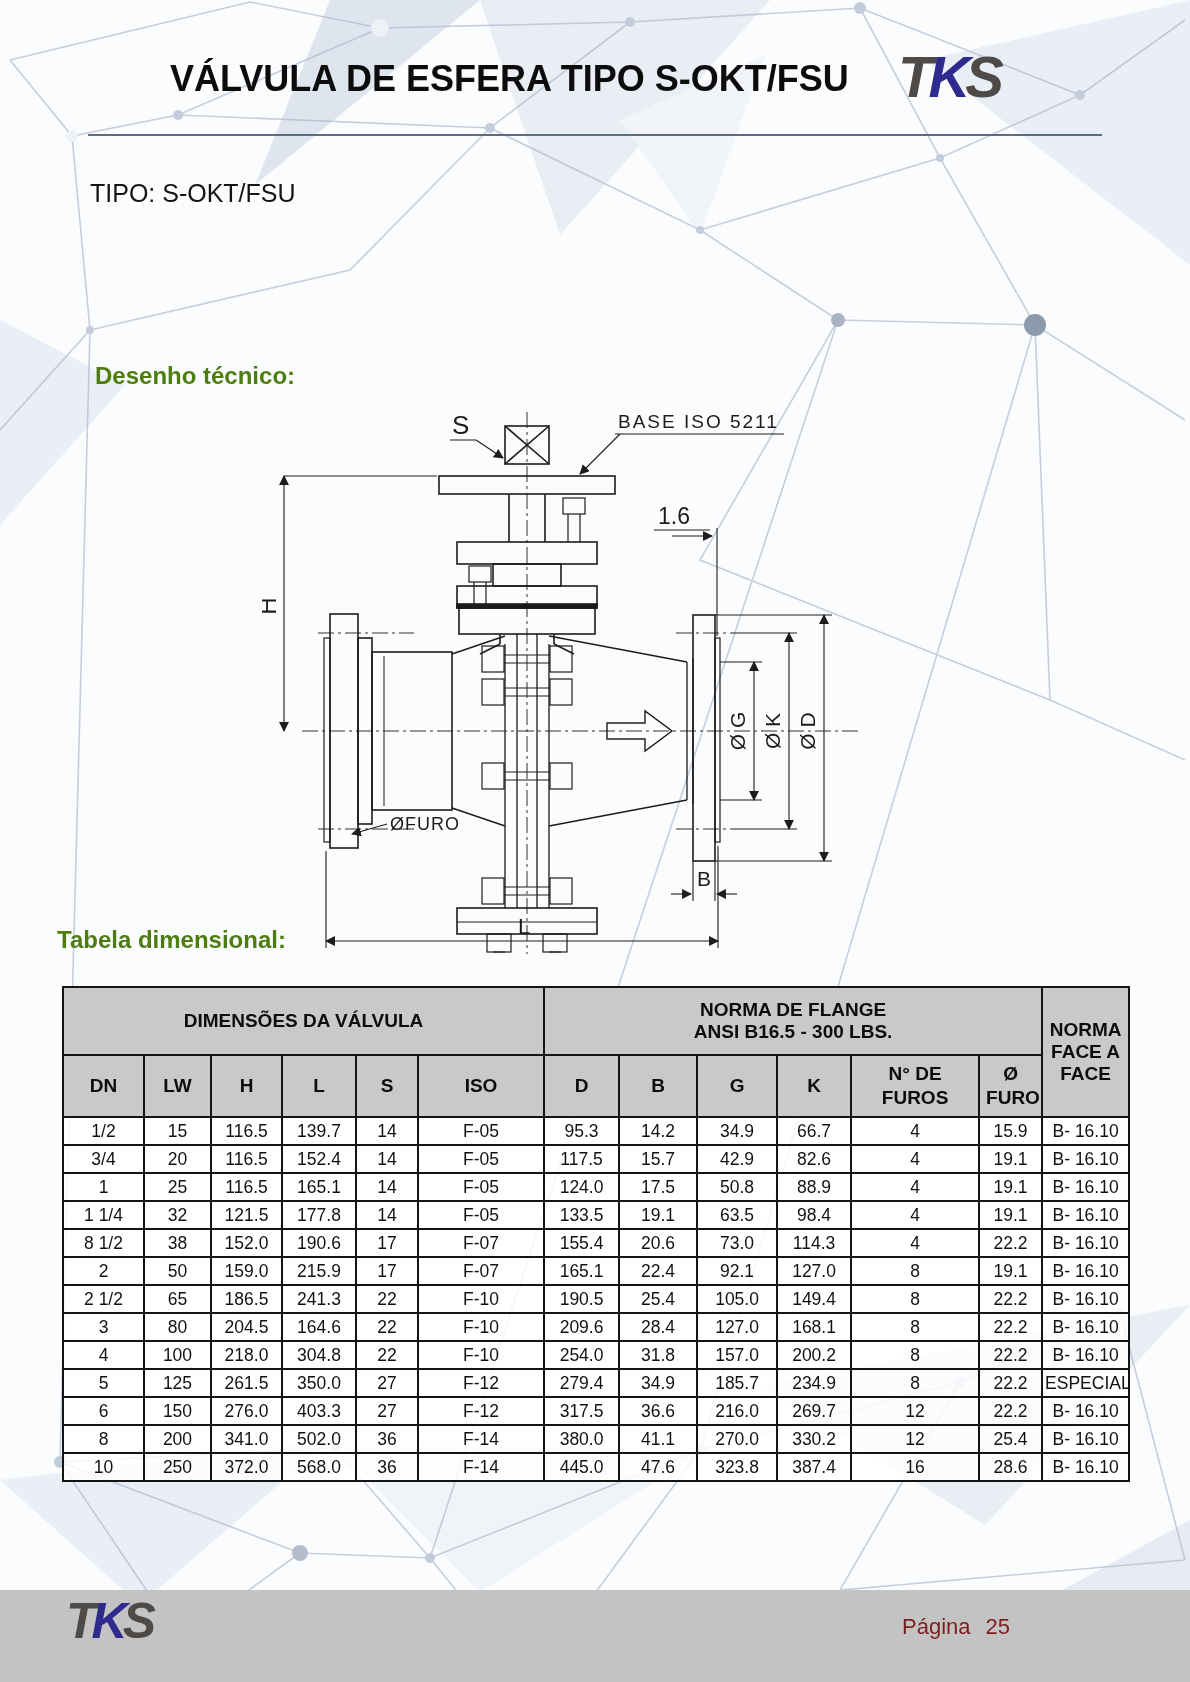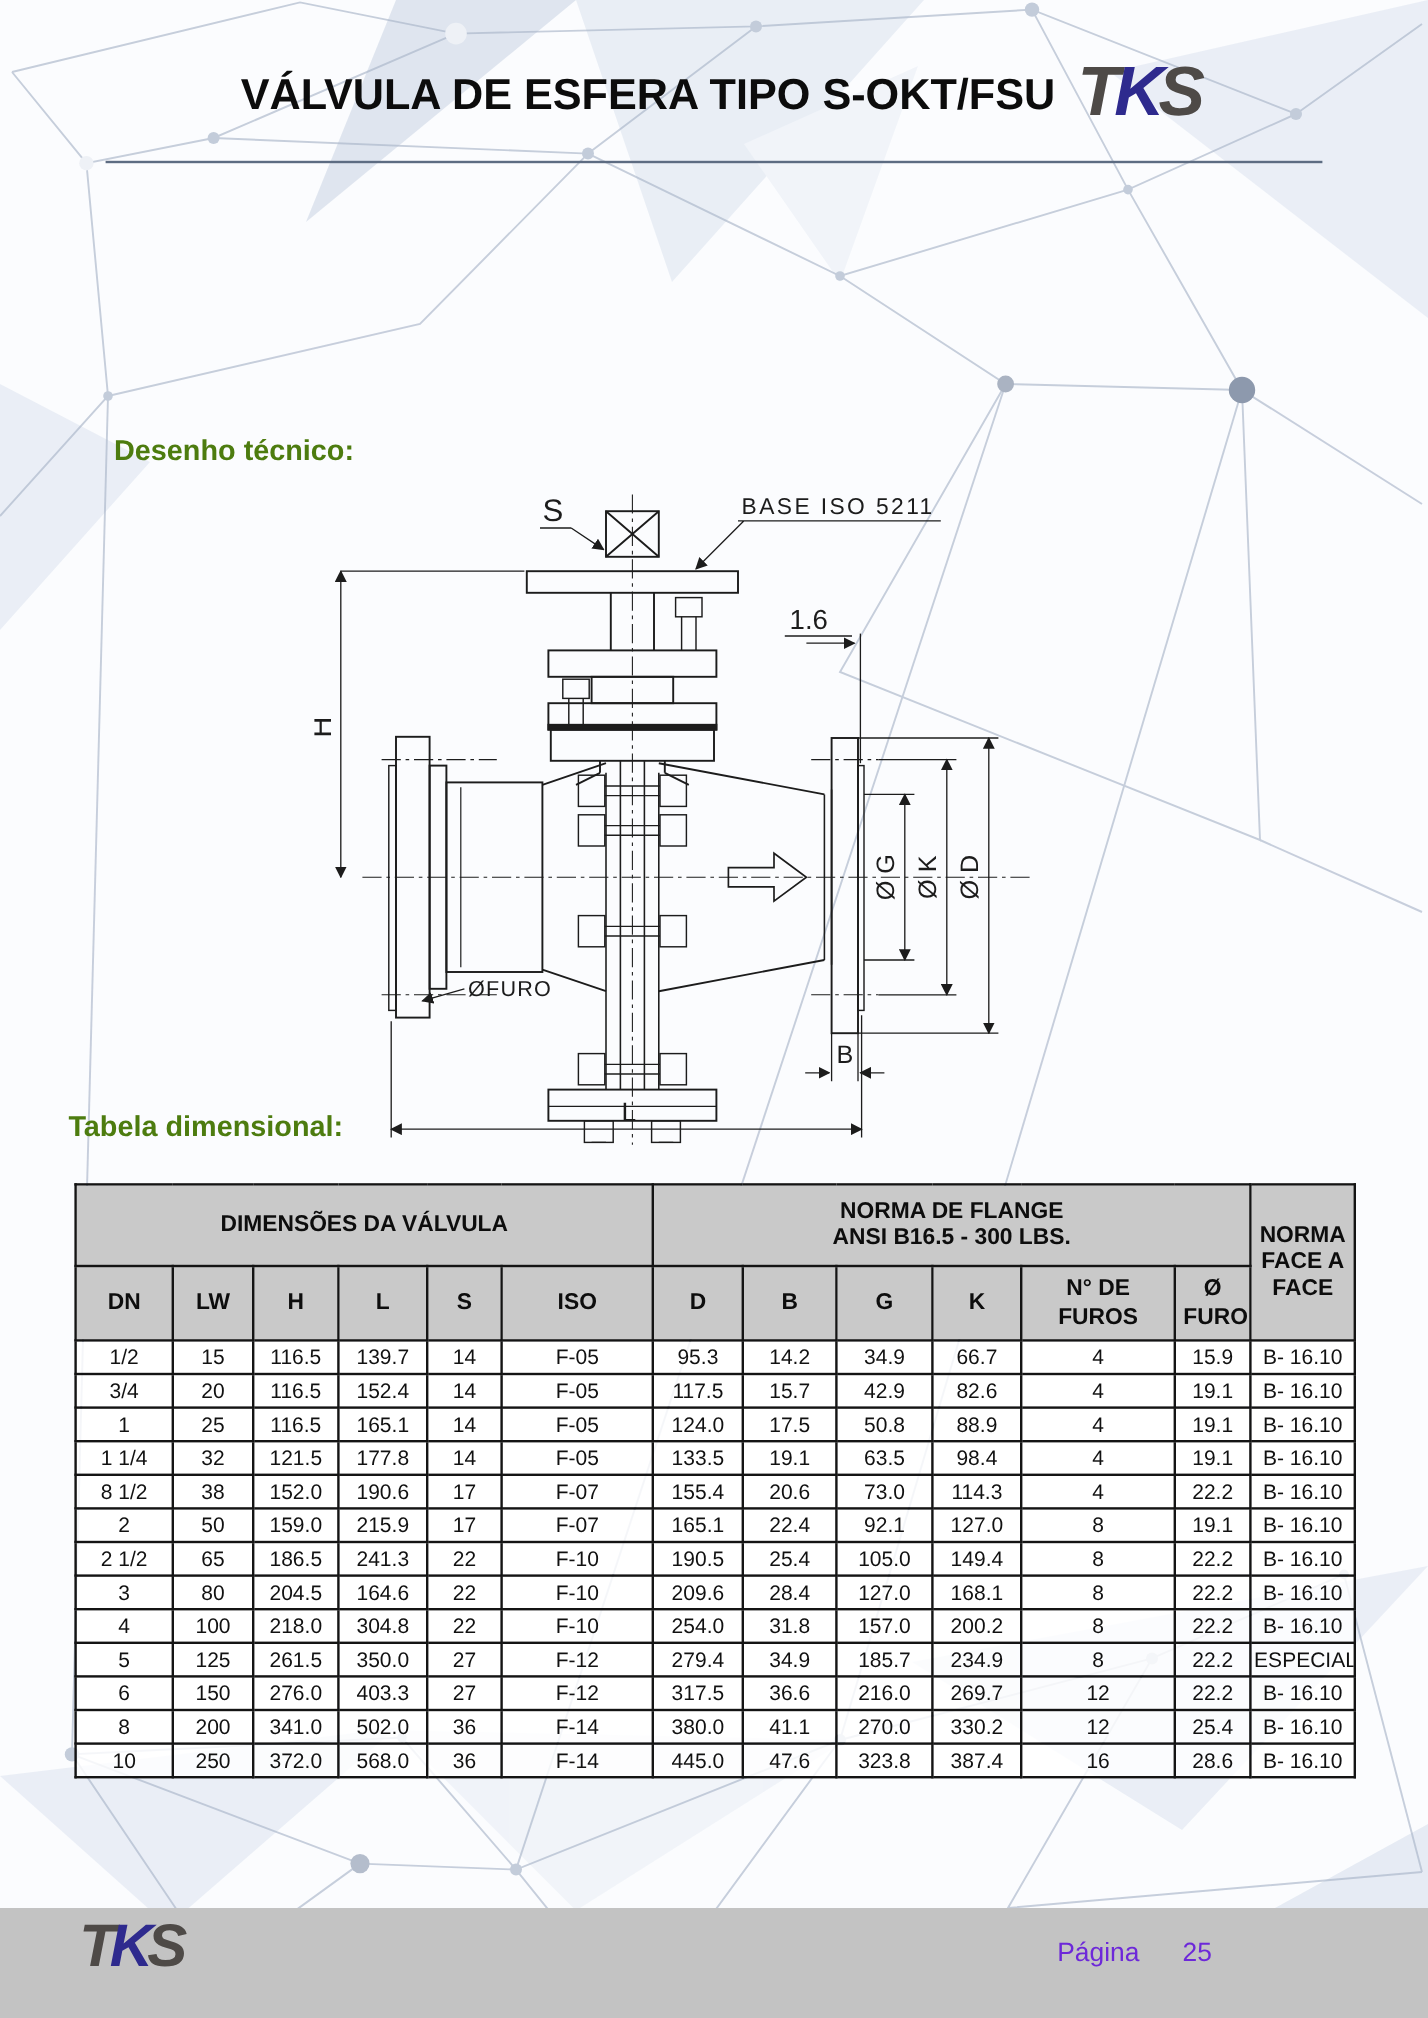--- a/index.html
+++ b/index.html
@@ -1,20 +1,20 @@
 <!DOCTYPE html>
 <html><head>
 <meta charset="utf-8">
 <style>
   html,body{margin:0;padding:0;background:#9aa0a8;}
   .page{position:relative;width:1190px;height:1682px;margin:0 auto;background:#fbfcfe;
         overflow:hidden;font-family:"Liberation Sans",sans-serif;color:#111;}
   .bg{position:absolute;left:0;top:0;width:1190px;height:1682px;}
 
-  .title{position:absolute;left:170px;top:58px;width:740px;text-align:center;
+  .title{position:absolute;left:170px;top:58px;width:740px;text-align:left;
          font-size:36px;font-weight:bold;color:#0c0c0c;white-space:nowrap;}
   .tks{font-style:italic;font-weight:bold;letter-spacing:-5px;line-height:1;}
   .tks .lt-t,.tks .lt-s{color:#4e4a47;}
   .tks .lt-k{color:#2e2a8e;}
   .logo-top{position:absolute;left:898px;top:48px;font-size:58px;}
   .rule{position:absolute;left:88px;top:134px;width:1014px;height:2px;background:#5d6c82;}
 
   .intro{position:absolute;left:90px;top:176px;font-size:25px;line-height:34px;color:#141414;}
   .intro .bold{font-weight:bold;}
 
@@ -30,22 +30,22 @@
   table.dim th,table.dim td{border:2px solid #141414;overflow:hidden;}
   table.dim thead th{background:#c9c9c9;font-size:19px;font-weight:bold;color:#0d0d0d;
                      padding:2px 4px;}
   table.dim .grp-row th{height:62px;}
   table.dim .col-row th{height:56px;padding:2px 6px;line-height:1.25;}
   table.dim tbody td{background:rgba(255,255,255,0.82);font-size:17.5px;height:26px;
                      line-height:26px;padding:0 2px;text-align:center;white-space:nowrap;}
 
   .footer{position:absolute;left:0;top:1590px;width:1190px;height:92px;background:#c3c3c3;}
   .logo-foot{position:absolute;left:66px;top:6px;font-size:50px;}
-  .pagenum{position:absolute;right:180px;top:24px;font-size:22px;color:#6d28d9;
-           display:flex;gap:36px;}
+  .pagenum{position:absolute;right:180px;top:24px;font-size:22px;color:#7f1d1d;
+           display:flex;gap:15px;}
 </style>
 </head>
 <body>
 
 <div class="page">
 
   <svg class="bg" viewBox="0 0 1190 1682">
     <g fill="#e4eaf3" opacity="0.75">
       <polygon points="330,0 480,0 255,185" fill="#d6deea"></polygon>
       <polygon points="480,0 770,0 560,235"></polygon>
@@ -102,20 +102,21 @@
     </g>
   </svg>
 
   <div class="title">VÁLVULA DE ESFERA TIPO S-OKT/FSU</div>
   <div class="tks logo-top">
     <span class="lt-t">T</span><span class="lt-k">K</span><span class="lt-s">S</span>
   </div>
   <div class="rule"></div>
 
   <div class="intro">
+    <div>TIPO: S-OKT/FSU</div>
   </div>
 
   <div class="h2 h2-drawing">Desenho técnico:</div>
 
   <div class="drawing">
     <svg width="630" height="560" viewBox="0 0 630 560">
       <defs>
         <marker id="ah" viewBox="0 0 10 10" refX="9" refY="5" markerWidth="9" markerHeight="9" orient="auto-start-reverse">
           <path d="M0,0 L10,5 L0,10 z" fill="#1c1c1c"></path>
         </marker>

